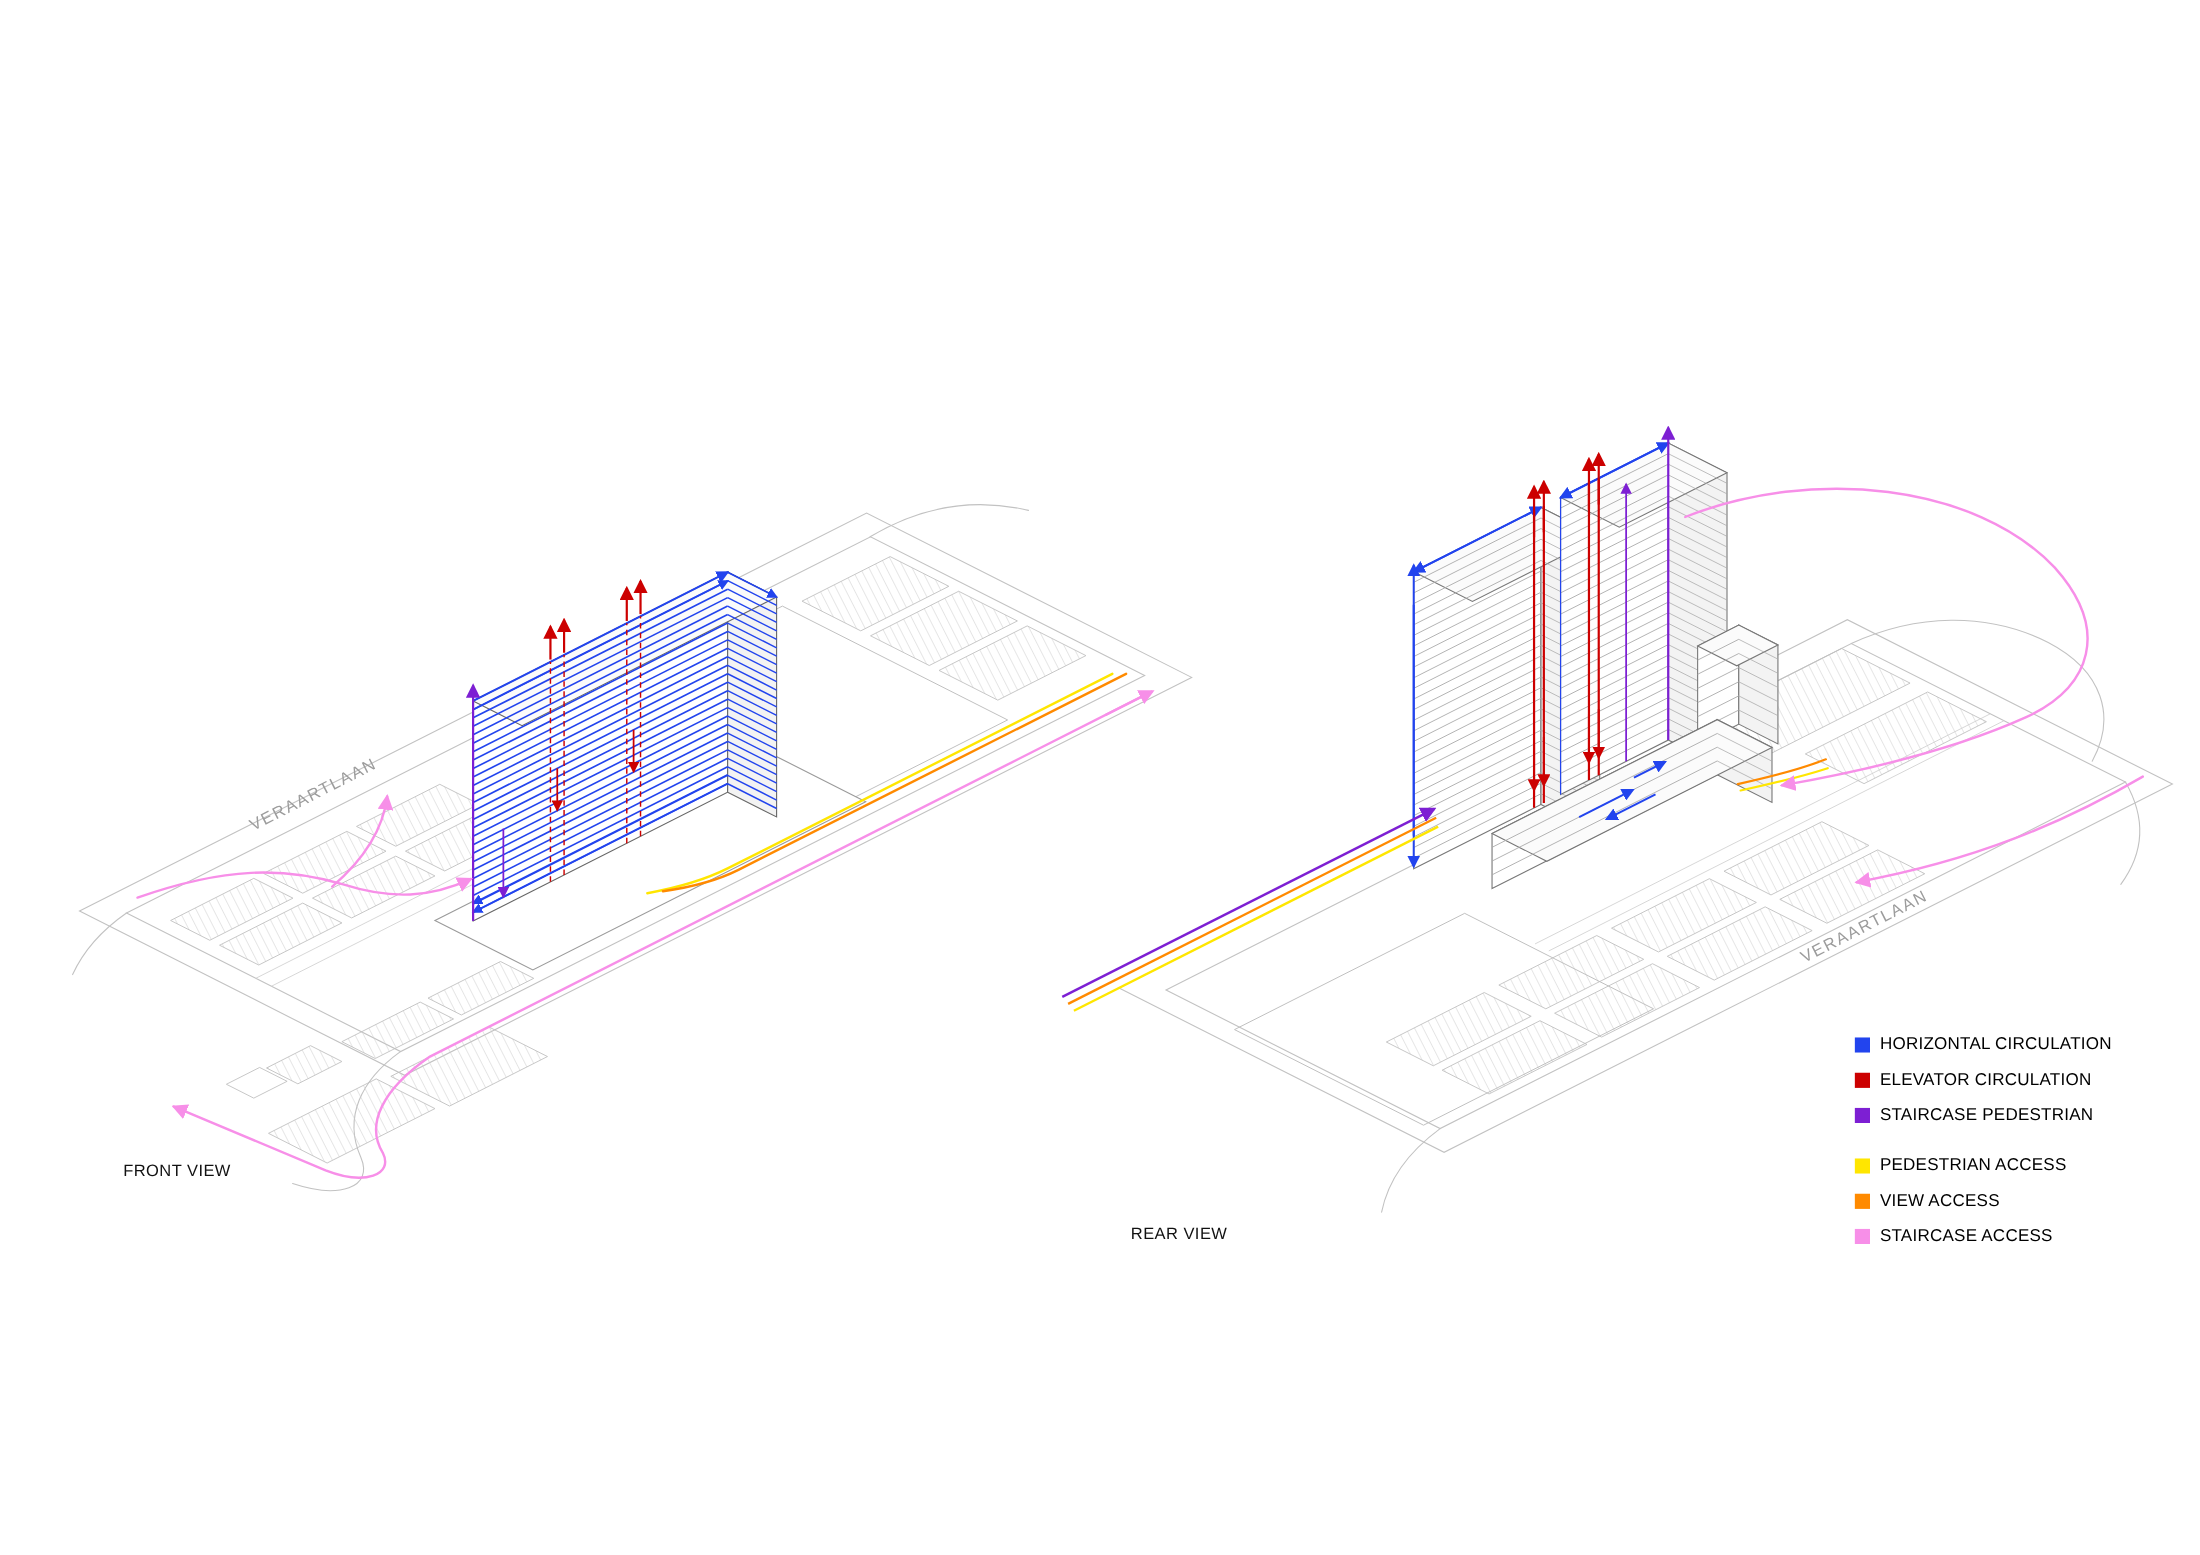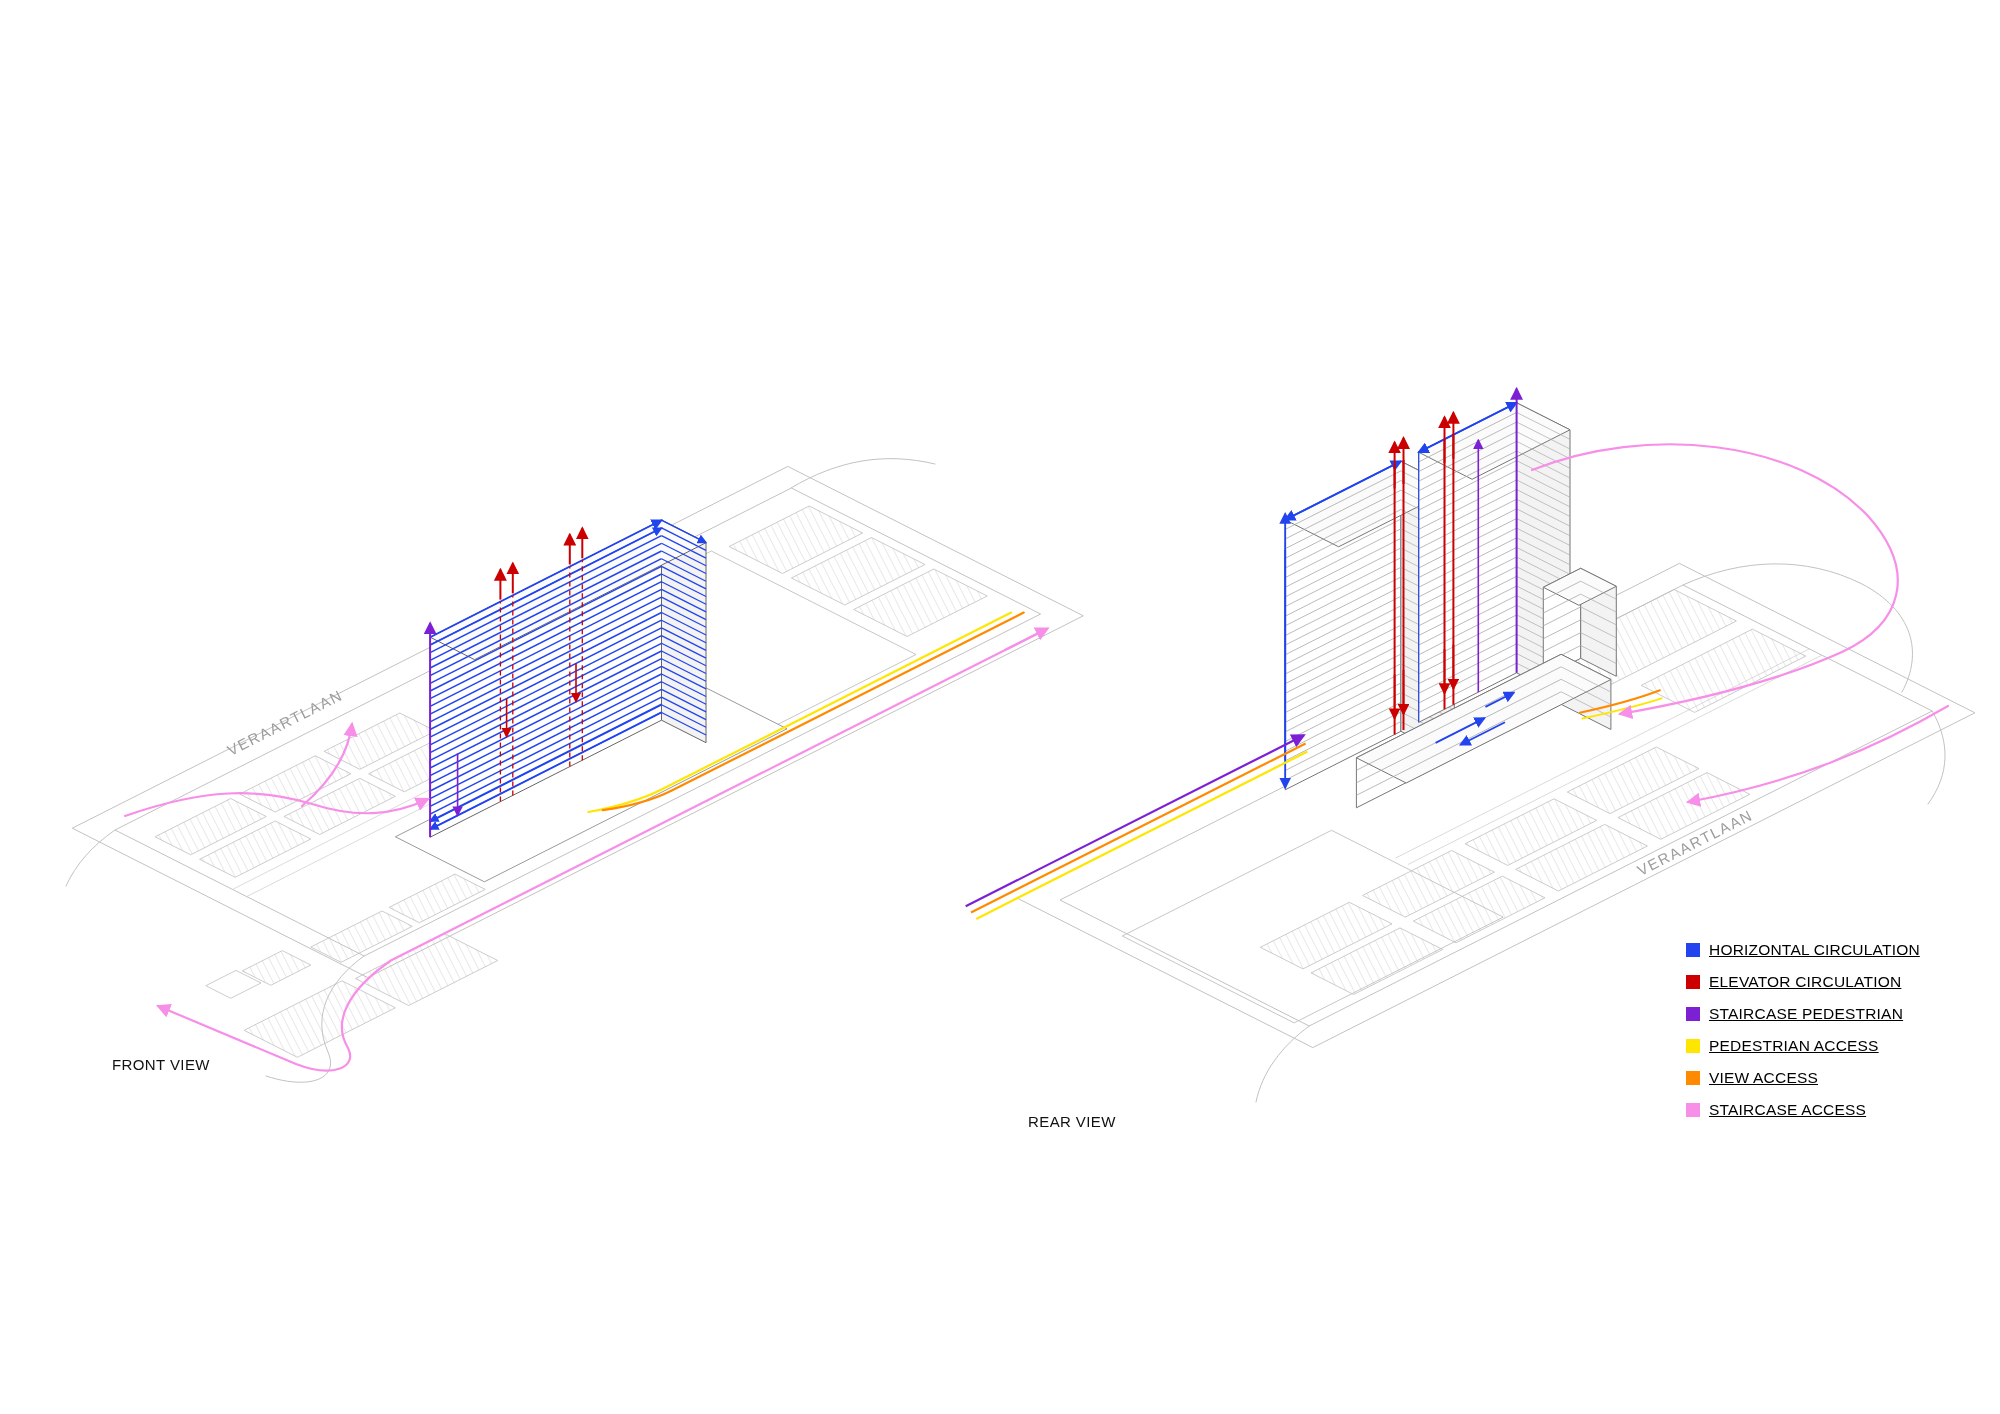--- a/index.html
+++ b/index.html
@@ -7,22 +7,22 @@
           font-family:"Liberation Sans", sans-serif;}
   #scene{position:absolute;left:0;top:0;}
   .street-label{position:absolute;color:#9c9c9c;font-size:15px;letter-spacing:1.6px;
                 transform:rotate(-27deg);transform-origin:left bottom;white-space:nowrap;}
   #street-front{left:232px;top:742px;}
   #street-rear{left:1642px;top:862px;}
   .view-label{position:absolute;color:#111;font-size:15px;font-weight:400;letter-spacing:.4px;}
   #label-front{left:112px;top:1056px;}
   #label-rear{left:1028px;top:1113px;}
   .legend{position:absolute;left:1686px;top:934px;}
-  .legend-group + .legend-group{}
-  .legend-item{display:flex;align-items:center;gap:9px;height:32px;text-decoration:underline;}
+  .legend-group + .legend-group{margin-top:14px;}
+  .legend-item{display:flex;align-items:center;gap:9px;height:32px;}
   .legend-item .swatch{flex:0 0 auto;display:block;}
   .legend-text{font-size:15.5px;color:#000;letter-spacing:.2px;white-space:nowrap;}
 </style>
 </head>
 <body>
 
 <div class="canvas">
 
   <svg id="scene" width="2000" height="1414" viewBox="0 0 2000 1414">
       <defs>

